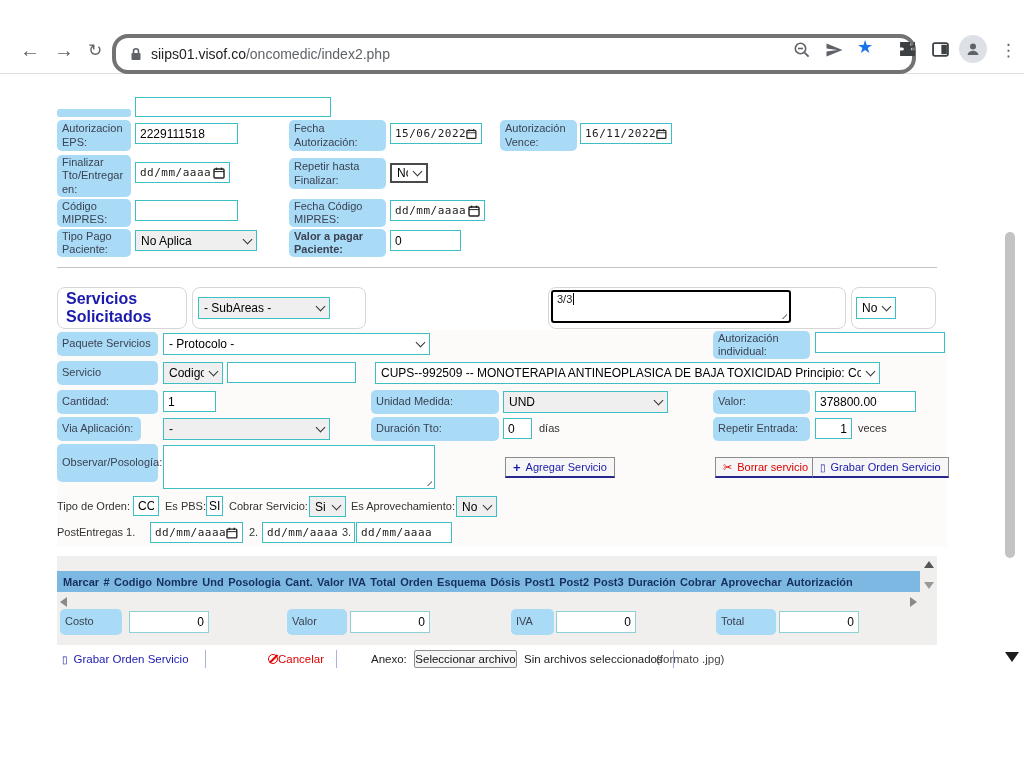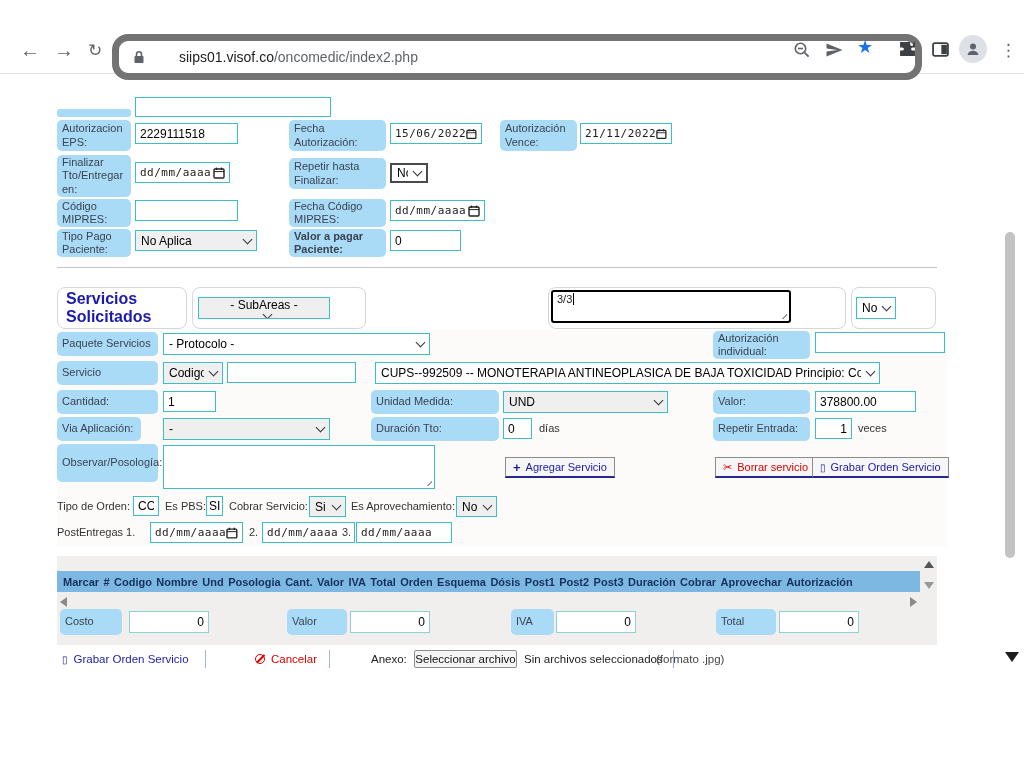--- a/index.html
+++ b/index.html
@@ -3,22 +3,22 @@
 <meta charset="utf-8">
 <style>
   html,body{margin:0;padding:0;background:#fff;}
   #screen{position:relative;width:1024px;height:768px;background:#fff;overflow:hidden;
           font-family:"Liberation Sans",sans-serif;color:#222;}
   .abs{position:absolute;box-sizing:border-box;}
   
   .toolbar{position:absolute;left:0;top:28px;width:1024px;height:45px;background:#fff;
            border-bottom:1px solid #e0e0e0;}
   .navico{position:absolute;top:8px;font-size:20px;color:#5f6368;cursor:pointer;line-height:28px;}
-  .omnibox{position:absolute;left:112px;top:6px;width:772px;height:32px;border:7px solid #737373;
-           border-radius:16px;background:#fff;display:flex;align-items:center;padding:0 10px 0 14px;gap:25px;}
+  .omnibox{position:absolute;left:112px;top:6px;width:772px;height:32px;border:4px solid #737373;
+           border-radius:16px;background:#fff;display:flex;align-items:center;padding:0 10px 0 14px;}
   .urltext{font-size:14px;margin-left:9px;white-space:nowrap;}
   .urldomain{color:#202124;}
   .urlpath{color:#5f6368;}
   .obx-ic{position:absolute;top:8px;}
   
   .lbl{background:#a9dbf7;border-radius:5px;color:#3b4252;font-size:11px;line-height:1.22;
        padding:2px 5px;display:flex;align-items:center;}
   .inp{background:#fff;border:1.5px solid #3bbfc4;font-size:12px;padding:1px 4px;color:#000;
        display:flex;align-items:center;overflow:hidden;white-space:nowrap;}
   .inp.right{justify-content:flex-end;}
@@ -116,21 +116,21 @@
     <span class="dval">15/06/2022</span>
     <svg width="12" height="12" viewBox="0 0 12 12">
         <rect x="1" y="2" width="10" height="9" rx="1" fill="none" stroke="#222" stroke-width="1.4"></rect>
         <line x1="3.5" y1="0.6" x2="3.5" y2="3" stroke="#222" stroke-width="1.4"></line>
         <line x1="8.5" y1="0.6" x2="8.5" y2="3" stroke="#222" stroke-width="1.4"></line>
         <line x1="1" y1="4.6" x2="11" y2="4.6" stroke="#222" stroke-width="1"></line>
       </svg>
   </div>
   <div class="lbl abs" style="left:500px;top:120px;width:77px;height:31px;">Autorización Vence:</div>
   <div class="dateinp abs" style="left:580px;top:123px;width:92px;height:21px;">
-    <span class="dval">21/11/2022</span>
+    <span class="dval">16/11/2022</span>
     <svg width="12" height="12" viewBox="0 0 12 12">
         <rect x="1" y="2" width="10" height="9" rx="1" fill="none" stroke="#222" stroke-width="1.4"></rect>
         <line x1="3.5" y1="0.6" x2="3.5" y2="3" stroke="#222" stroke-width="1.4"></line>
         <line x1="8.5" y1="0.6" x2="8.5" y2="3" stroke="#222" stroke-width="1.4"></line>
         <line x1="1" y1="4.6" x2="11" y2="4.6" stroke="#222" stroke-width="1"></line>
       </svg>
   </div>
 
   <div class="lbl abs" style="left:57px;top:155px;width:74px;height:42px;">Finalizar Tto/Entregar en:</div>
   <div class="dateinp abs" style="left:135px;top:162px;width:95px;height:21px;">
@@ -168,21 +168,21 @@
   </div>
   <div class="lbl abs" style="left:289px;top:229px;width:97px;height:28px;font-weight:bold;">Valor a pagar Paciente:</div>
   <input class="inp abs" style="left: 390px; top: 230px; width: 71px; height: 21px;" value="0">
 
   <div class="abs" style="left:57px;top:267px;width:880px;border-top:1px solid #c4c4c4;"></div>
 
   <div class="sbox abs" style="left:57px;top:287px;width:130px;height:42px;display:flex;align-items:center;padding-left:8px;">
     <span class="navy">Servicios Solicitados</span>
   </div>
   <div class="sbox abs" style="left:192px;top:287px;width:174px;height:42px;"></div>
-  <div class="fsel abs" style="left:198px;top:297px;width:132px;height:22px;flex-direction:column;">
+  <div class="fsel abs" style="left:198px;top:297px;width:132px;height:22px;">
     <span class="txt">- SubAreas -</span>
       <span class="chev"></span>
   </div>
   <div class="sbox abs" style="left:548px;top:287px;width:298px;height:42px;"></div>
   <div class="abs" style="left:551px;top:290px;width:240px;height:33px;background:#fff;border:2px solid #000;border-radius:3px;padding:1px 4px;font-size:11px;">
     <span>3/3</span><span class="caret"></span>
     <span class="grip"></span>
   </div>
   <div class="sbox abs" style="left:851px;top:287px;width:85px;height:42px;"></div>
   <div class="fsel white abs" style="left:856px;top:297px;width:40px;height:22px;">
@@ -319,21 +319,21 @@
   <input class="inp abs" style="left: 350px; top: 611px; width: 80px; height: 22px; text-align: right; border: 1px solid rgb(143, 208, 212);" value="0">
   <div class="lbl abs" style="left:511px;top:609px;width:43px;height:26px;">IVA</div>
   <input class="inp abs" style="left: 556px; top: 611px; width: 80px; height: 22px; text-align: right; border: 1px solid rgb(143, 208, 212);" value="0">
   <div class="lbl abs" style="left:716px;top:609px;width:60px;height:26px;">Total</div>
   <input class="inp abs" style="left: 779px; top: 611px; width: 80px; height: 22px; text-align: right; border: 1px solid rgb(143, 208, 212);" value="0">
 
   <div class="abs sep" style="left:62px;top:650px;height:18px;display:flex;align-items:center;gap:6px;padding-right:16px;color:#1a1aae;font-size:11.5px;cursor:pointer;">
     <span style="font-size:10px;">▯</span>
     <span>Grabar Orden Servicio</span>
   </div>
-  <div class="abs sep" style="left:255px;top:650px;height:18px;display:flex;align-items:center;gap:6px;padding-right:12px;color:#e00000;font-size:11.5px;cursor:pointer;">
+  <div class="abs sep" style="left:268px;top:650px;height:18px;display:flex;align-items:center;padding-right:12px;color:#e00000;font-size:11.5px;cursor:pointer;">
     <span class="noicon"></span>
     <span>Cancelar</span>
   </div>
   <span class="abs" style="left:371px;top:653px;font-size:11.5px;color:#222;">Anexo:</span>
   <div class="filebtn abs" style="left:414px;top:650px;width:103px;height:18px;">Seleccionar archivo</div>
   <span class="abs sep" style="left:524px;top:650px;height:18px;display:inline-flex;align-items:center;padding-right:10px;font-size:11.5px;color:#222;">Sin archivos seleccionados</span>
   <span class="abs" style="left:656px;top:653px;font-size:11.5px;color:#444;">(formato .jpg)</span>
 
 </div>
 

